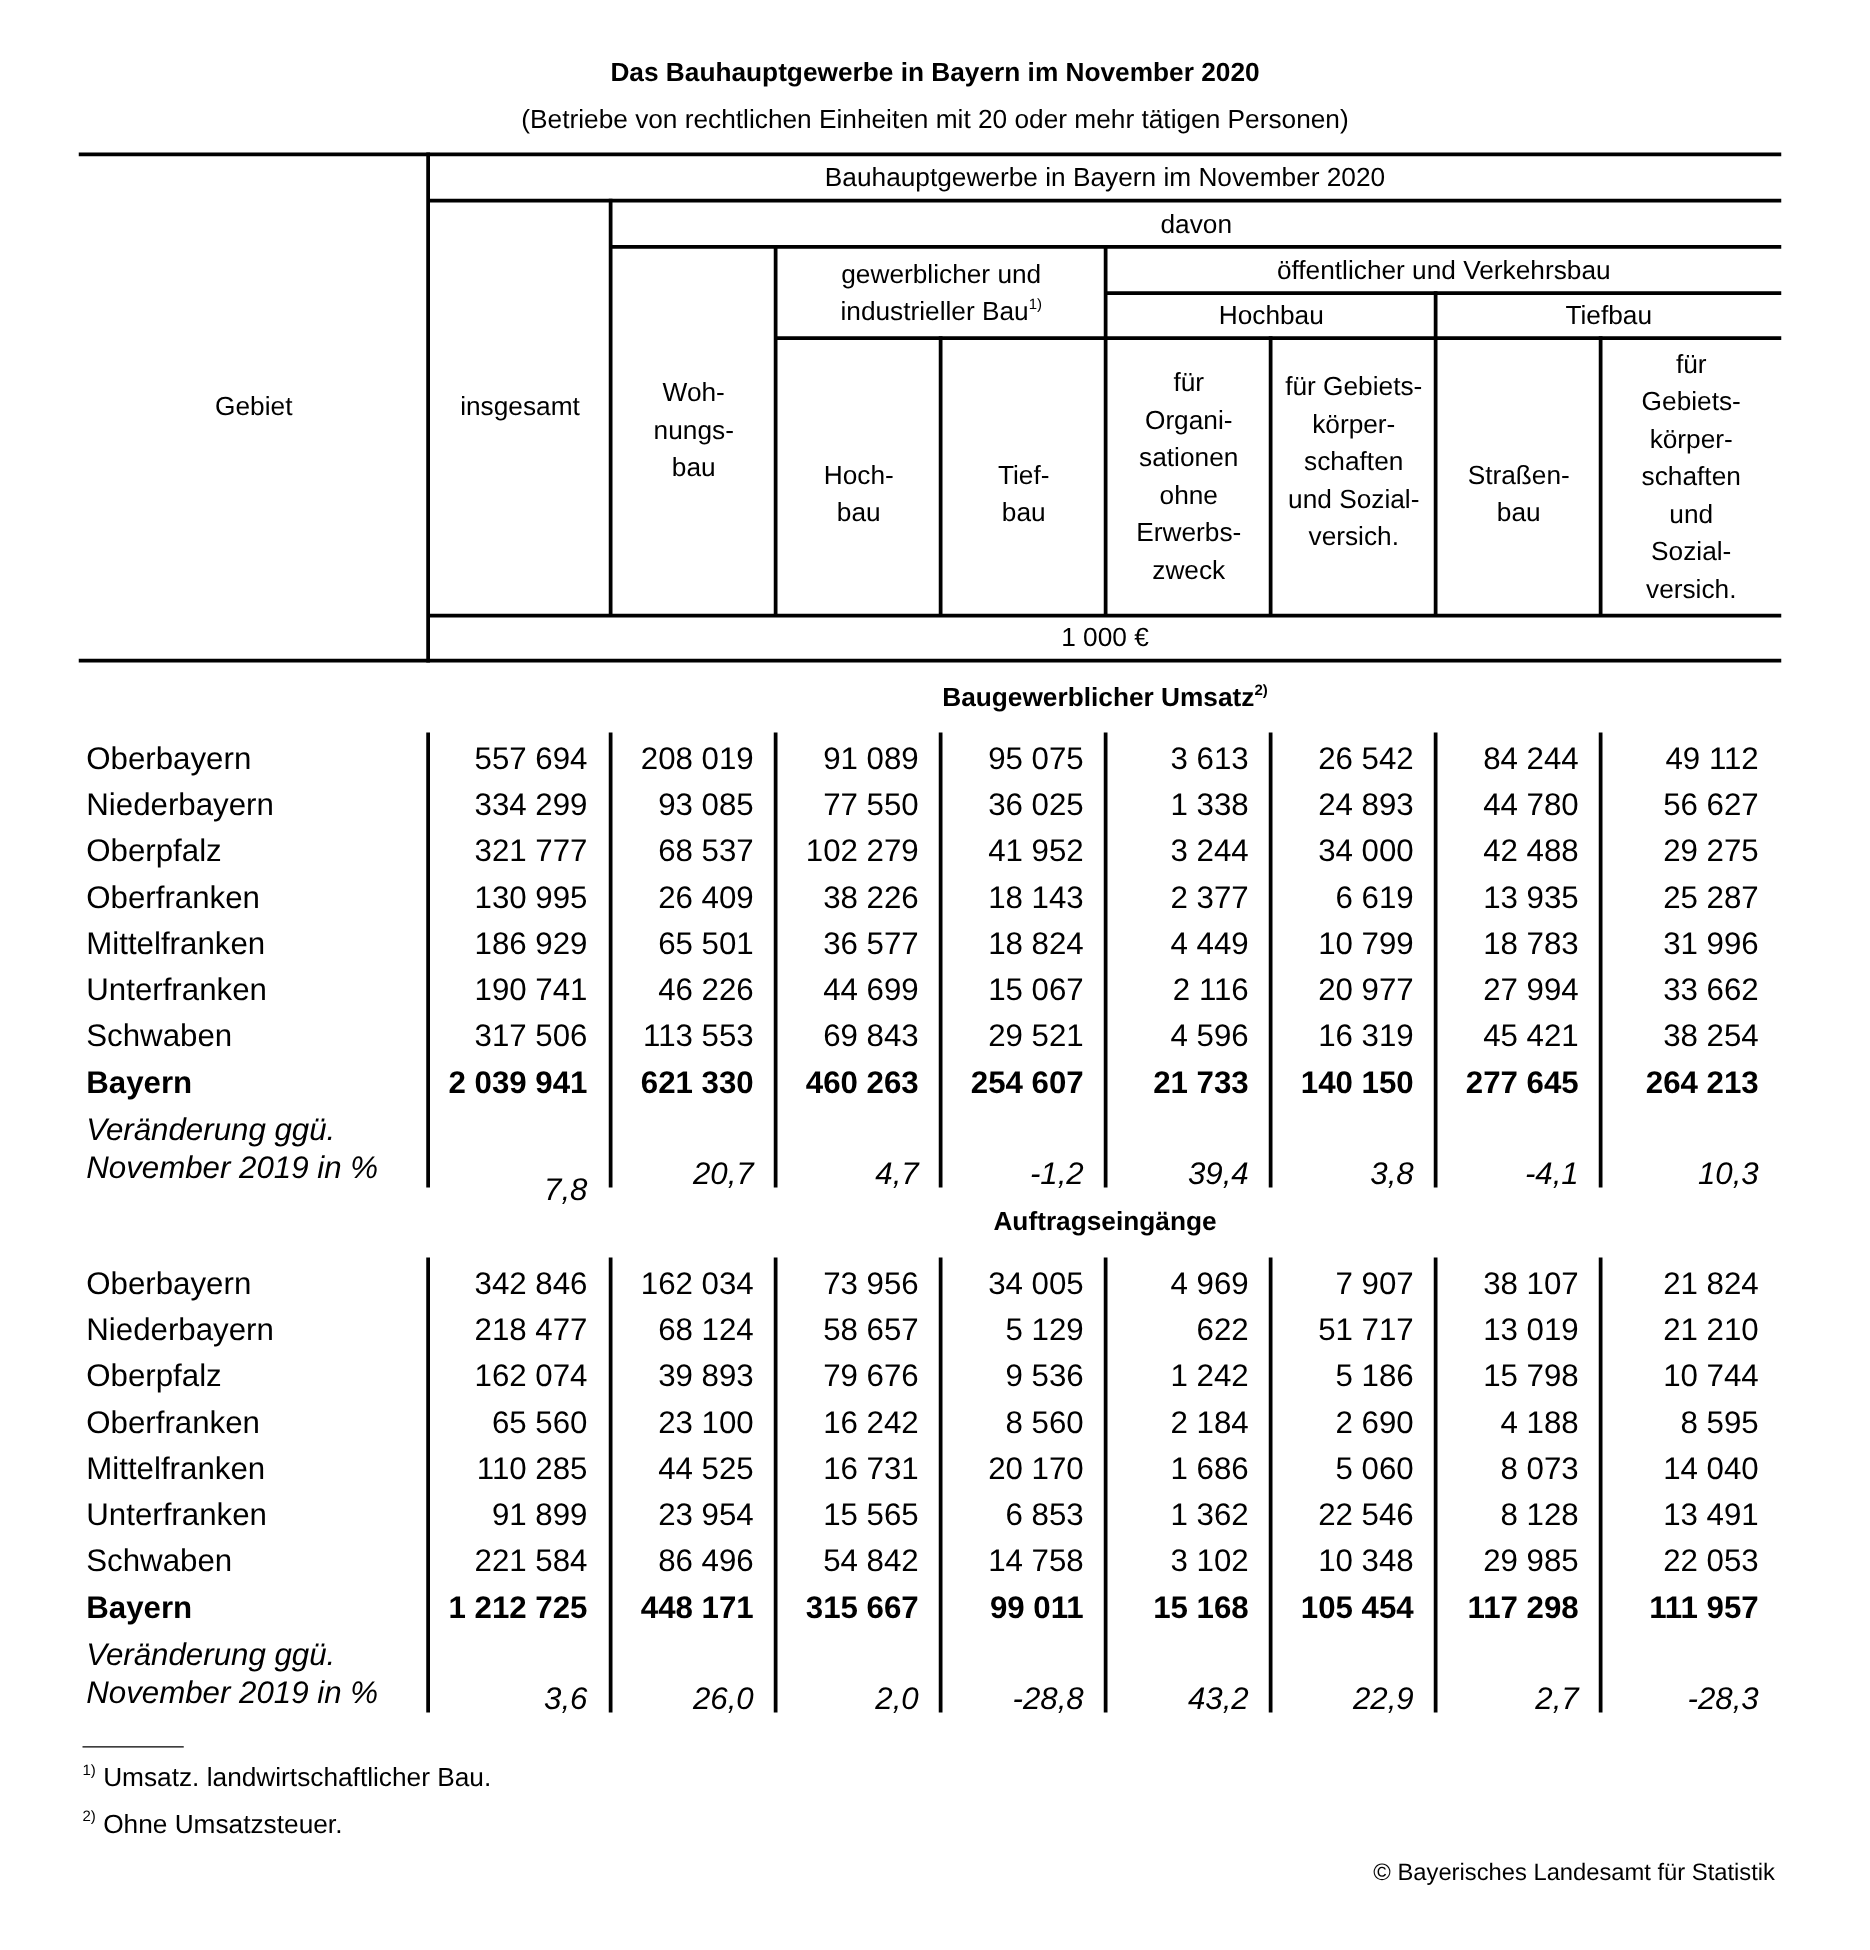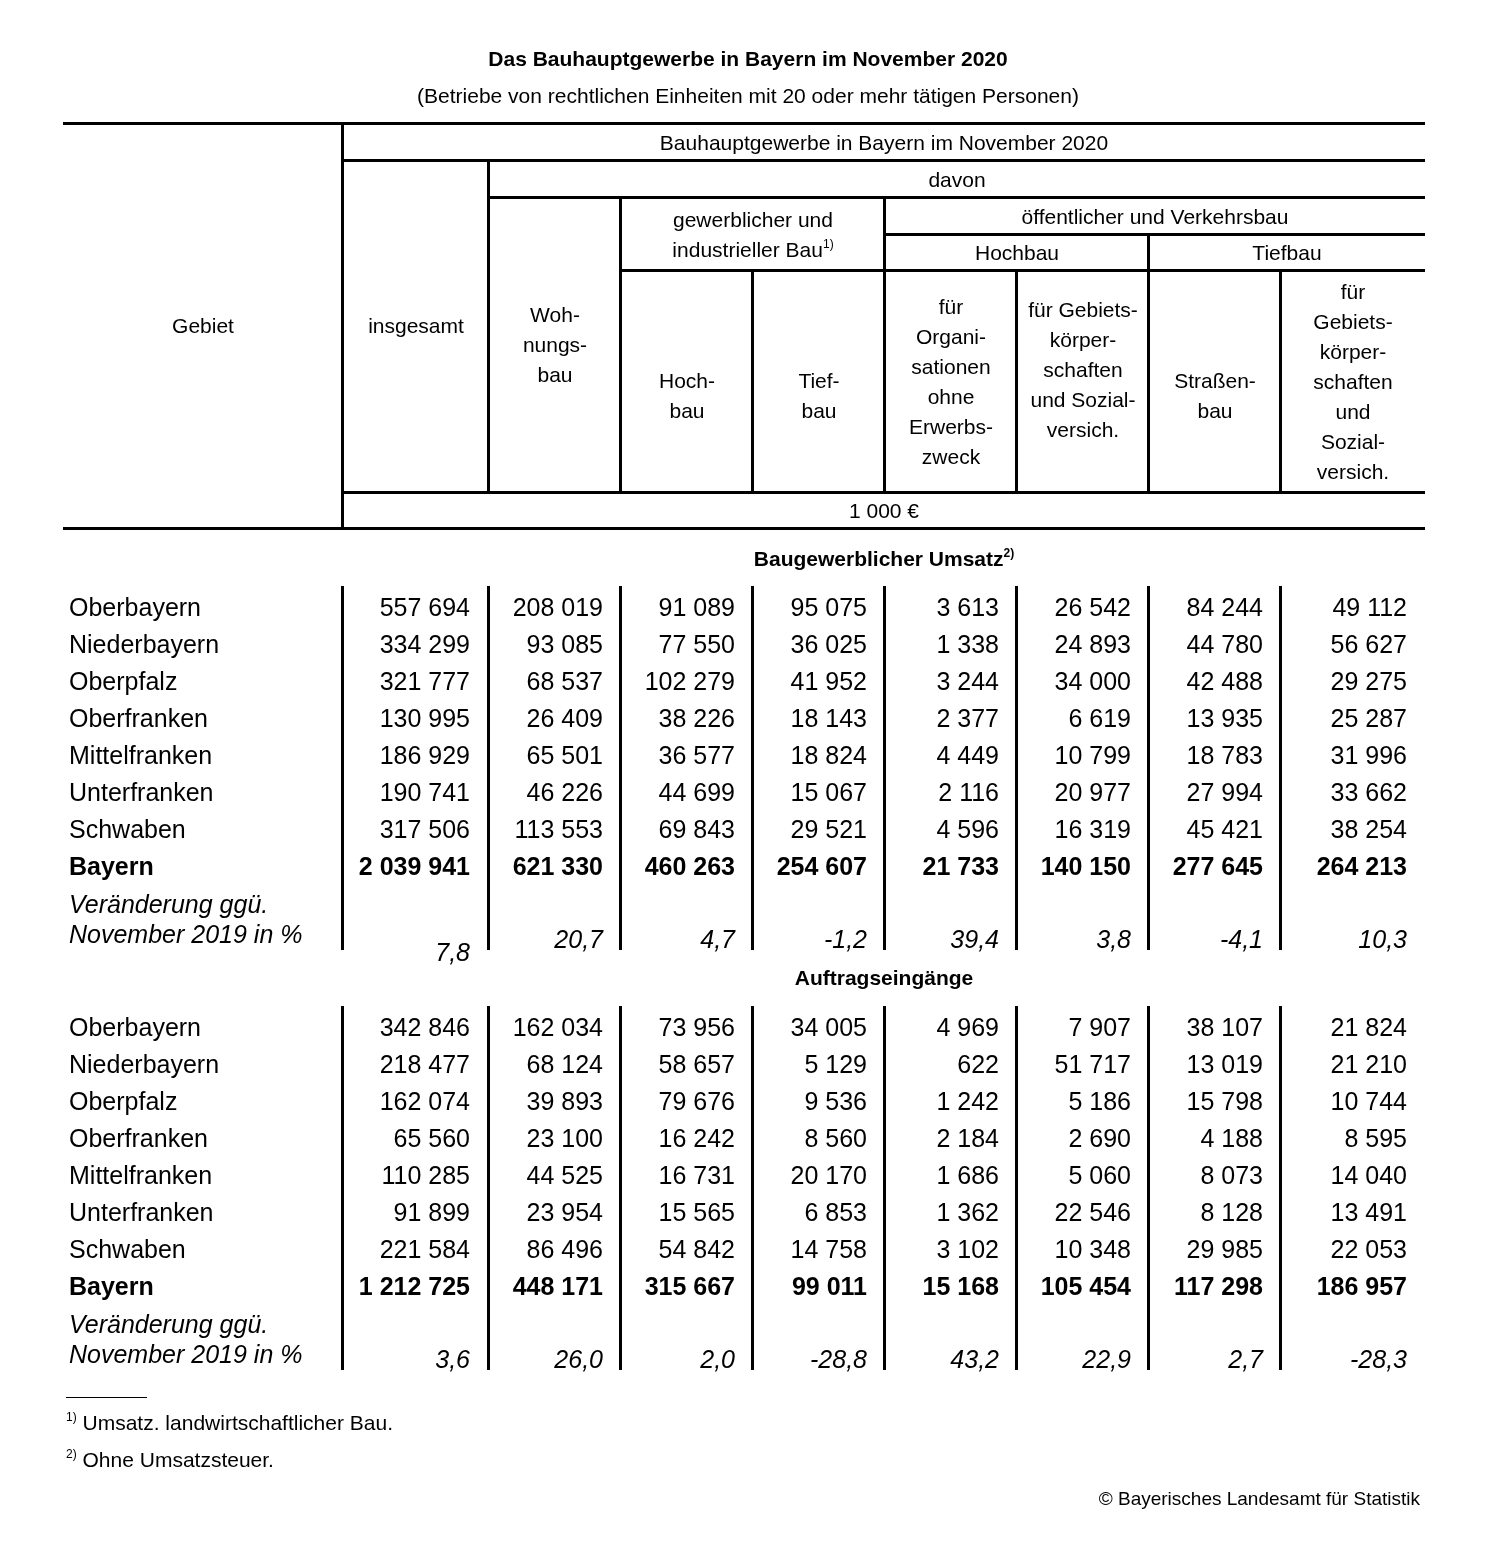--- a/index.html
+++ b/index.html
@@ -296,21 +296,21 @@
       </div>
       <div class="row total" style="top: 1272px;">
         <div class="label">Bayern</div>
         <div class="val" style="right: 955px;">1 212 725</div>
         <div class="val" style="right: 822px;">448 171</div>
         <div class="val" style="right: 690px;">315 667</div>
         <div class="val" style="right: 558px;">99 011</div>
         <div class="val" style="right: 426px;">15 168</div>
         <div class="val" style="right: 294px;">105 454</div>
         <div class="val" style="right: 162px;">117 298</div>
-        <div class="val" style="right: 18px;">186 957</div>
+        <div class="val" style="right: 18px;">111 957</div>
       </div>
       <div class="row change" style="top: 1309px;">
         <div class="label">
           <div>Veränderung ggü.</div>
           <div>November 2019 in %</div>
         </div>
         <div class="val" style="right: 955px; top: 36px;">3,6</div>
         <div class="val" style="right: 822px; top: 36px;">26,0</div>
         <div class="val" style="right: 690px; top: 36px;">2,0</div>
         <div class="val" style="right: 558px; top: 36px;">-28,8</div>

